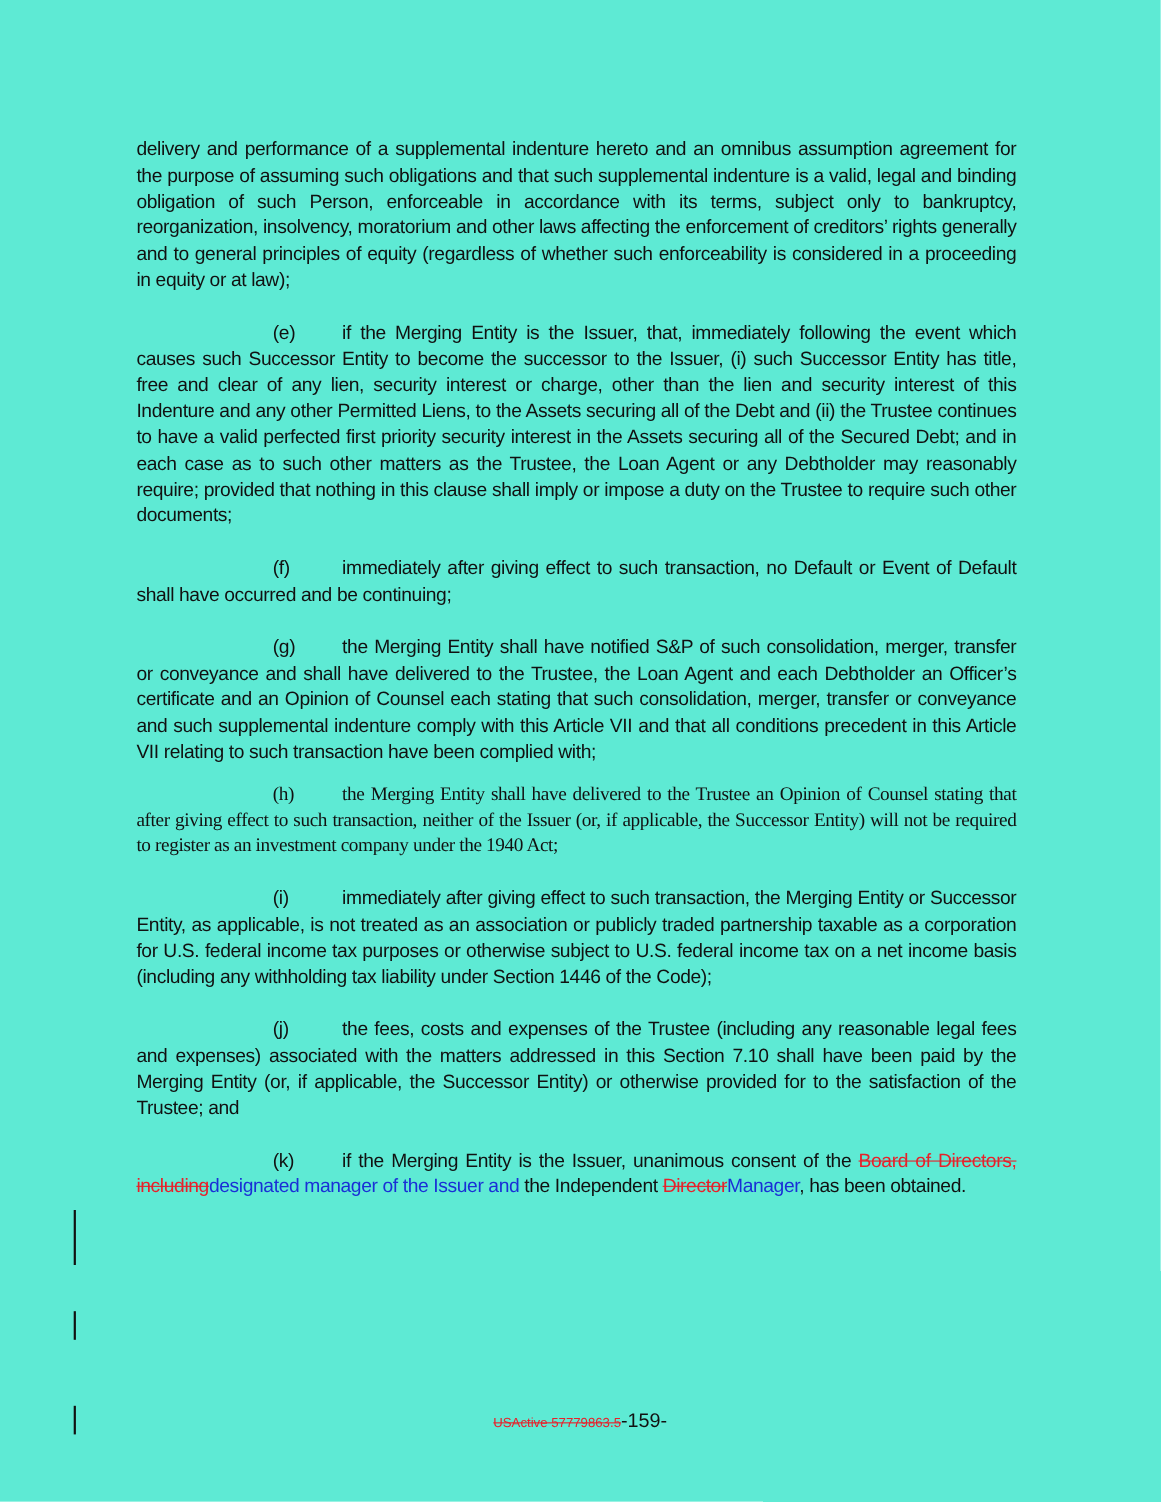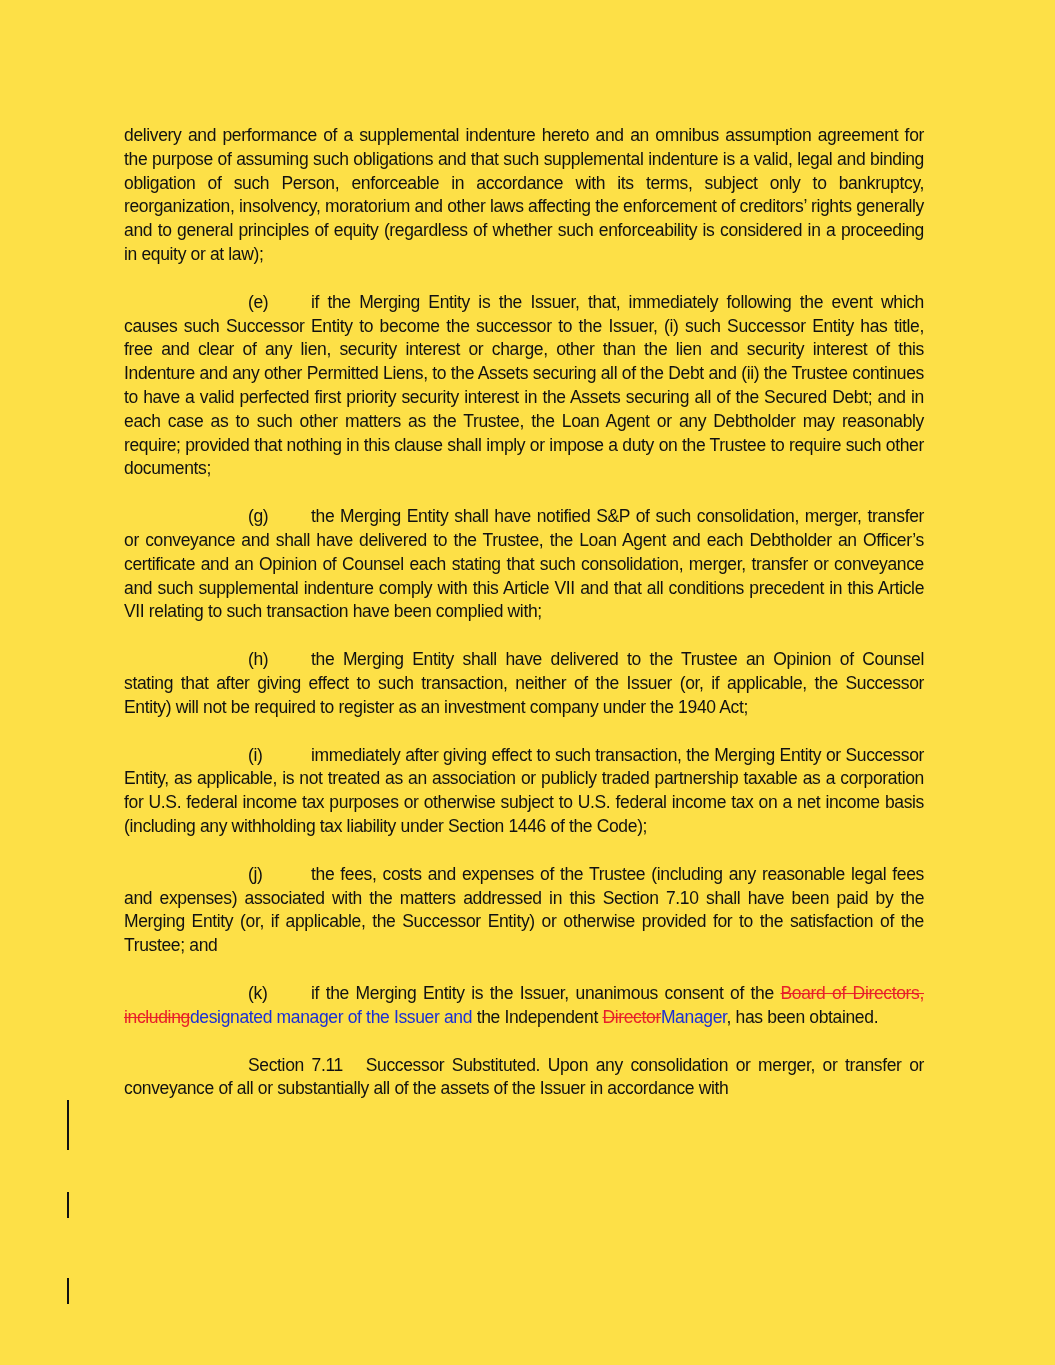--- a/index.html
+++ b/index.html
@@ -1,17 +1,17 @@
 <!DOCTYPE html>
 <html><head>
 <meta charset="utf-8">
 <style>
   html, body { margin: 0; padding: 0; background: #ffffff; }
   body { width: 1055px; height: 1365px; position: relative; overflow: hidden; }
-  .page { position: absolute; left: 0; top: 0; width: 1055px; height: 1365px; background: #fde047; }
+  .page { position: absolute; left: 0; top: 0; width: 1055px; height: 1365px; background: #5eead4; }
   .body-text {
     position: absolute; left: 124px; width: 800px;
     font-family: "Liberation Sans", sans-serif;
     font-size: 17.5px; line-height: 23.8px; color: #111;
     text-align: justify; letter-spacing: -0.35px;
   }
   .para { margin: 0; }
   .indent { display: inline-block; width: 124px; }
   .label { display: inline-block; width: 63px; }
   .u { }
@@ -30,32 +30,35 @@
 <body>
 
 <div class="page">
 
   <div class="body-text" style="top:124px;">
 
     <p class="para"><span>delivery and performance of a supplemental indenture hereto and an omnibus assumption agreement for the purpose of assuming such obligations and that such supplemental indenture is a valid, legal and binding obligation of such Person, enforceable in accordance with its terms, subject only to bankruptcy, reorganization, insolvency, moratorium and other laws affecting the enforcement of creditors’ rights generally and to general principles of equity (regardless of whether such enforceability is considered in a proceeding in equity or at law);</span></p>
 
     <p class="para" style="margin-top:24px;"><span class="indent"></span><span class="label">(e)</span><span>if the Merging Entity is the Issuer, that, immediately following the event which causes such Successor Entity to become the successor to the Issuer, (i) such Successor Entity has title, free and clear of any lien, security interest or charge, other than the lien and security interest of this Indenture and any other Permitted Liens, to the Assets securing all of the Debt and (ii) the Trustee continues to have a valid perfected first priority security interest in the Assets securing all of the Secured Debt; and in each case as to such other matters as the Trustee, the Loan Agent or any Debtholder may reasonably require; </span><span class="u">provided</span><span> that nothing in this clause shall imply or impose a duty on the Trustee to require such other documents;</span></p>
 
+    <p class="para" style="margin-top:24px;"><span class="indent"></span><span class="label">(f)</span><span>immediately after giving effect to such transaction, no Default or Event of Default shall have occurred and be continuing;</span></p>
 
     <p class="para" style="margin-top:24px;"><span class="indent"></span><span class="label">(g)</span><span>the Merging Entity shall have notified S&amp;P of such consolidation, merger, transfer or conveyance and shall have delivered to the Trustee, the Loan Agent and each Debtholder an Officer’s certificate and an Opinion of Counsel each stating that such consolidation, merger, transfer or conveyance and such supplemental indenture comply with this </span><span class="u">Article VII</span><span> and that all conditions precedent in this </span><span class="u">Article VII</span><span> relating to such transaction have been complied with;</span></p>
 
-    <p class="para" style="margin-top:24px;"><span class="indent"></span><span class="label">(h)</span><span>the Merging Entity shall have delivered to the Trustee an Opinion of Counsel stating that after giving effect to such transaction, neither of the Issuer (or, if applicable, the Successor Entity) will not be required to register as an investment company under the 1940 Act;</span></p>
+    <p class="para" style="margin-top:14px;font-family:Liberation Serif, serif;"><span class="indent"></span><span class="label">(h)</span><span>the Merging Entity shall have delivered to the Trustee an Opinion of Counsel stating that after giving effect to such transaction, neither of the Issuer (or, if applicable, the Successor Entity) will not be required to register as an investment company under the 1940 Act;</span></p>
 
     <p class="para" style="margin-top:24px;"><span class="indent"></span><span class="label">(i)</span><span>immediately after giving effect to such transaction, the Merging Entity or Successor Entity, as applicable, is not treated as an association or publicly traded partnership taxable as a corporation for U.S. federal income tax purposes or otherwise subject to U.S. federal income tax on a net income basis (including any withholding tax liability under Section 1446 of the Code);</span></p>
 
     <p class="para" style="margin-top:24px;"><span class="indent"></span><span class="label">(j)</span><span>the fees, costs and expenses of the Trustee (including any reasonable legal fees and expenses) associated with the matters addressed in this </span><span class="u">Section 7.10</span><span> shall have been paid by the Merging Entity (or, if applicable, the Successor Entity) or otherwise provided for to the satisfaction of the Trustee; and</span></p>
 
     <p class="para" style="margin-top:24px;"><span class="indent"></span><span class="label">(k)</span><span>if the Merging Entity is the Issuer, unanimous consent of the </span><span class="del">Board of Directors, including</span><span class="ins">designated manager of the Issuer and</span><span> the Independent </span><span class="del">Director</span><span class="ins">Manager</span><span>, has been obtained.</span></p>
 
-    <p class="para" style="margin-top:24px;"><span class="sec-head"></span><span>Section 7.11</span>&nbsp;&nbsp;&nbsp;<span class="u">Successor Substituted</span><span>.  Upon any consolidation or merger, or transfer or conveyance of all or substantially all of the assets of the Issuer in accordance with</span></p>
   </div>
 
   <div class="change-bar" style="top:1100px; height:50px;"></div>
   <div class="change-bar" style="top:1192px; height:26px;"></div>
   <div class="change-bar" style="top:1278px; height:26px;"></div>
 
+  <div class="footer">
+    <span class="docid">USActive 57779863.5</span><span class="pagenum">-159-</span>
+  </div>
 
 </div>
 
 </body></html>

